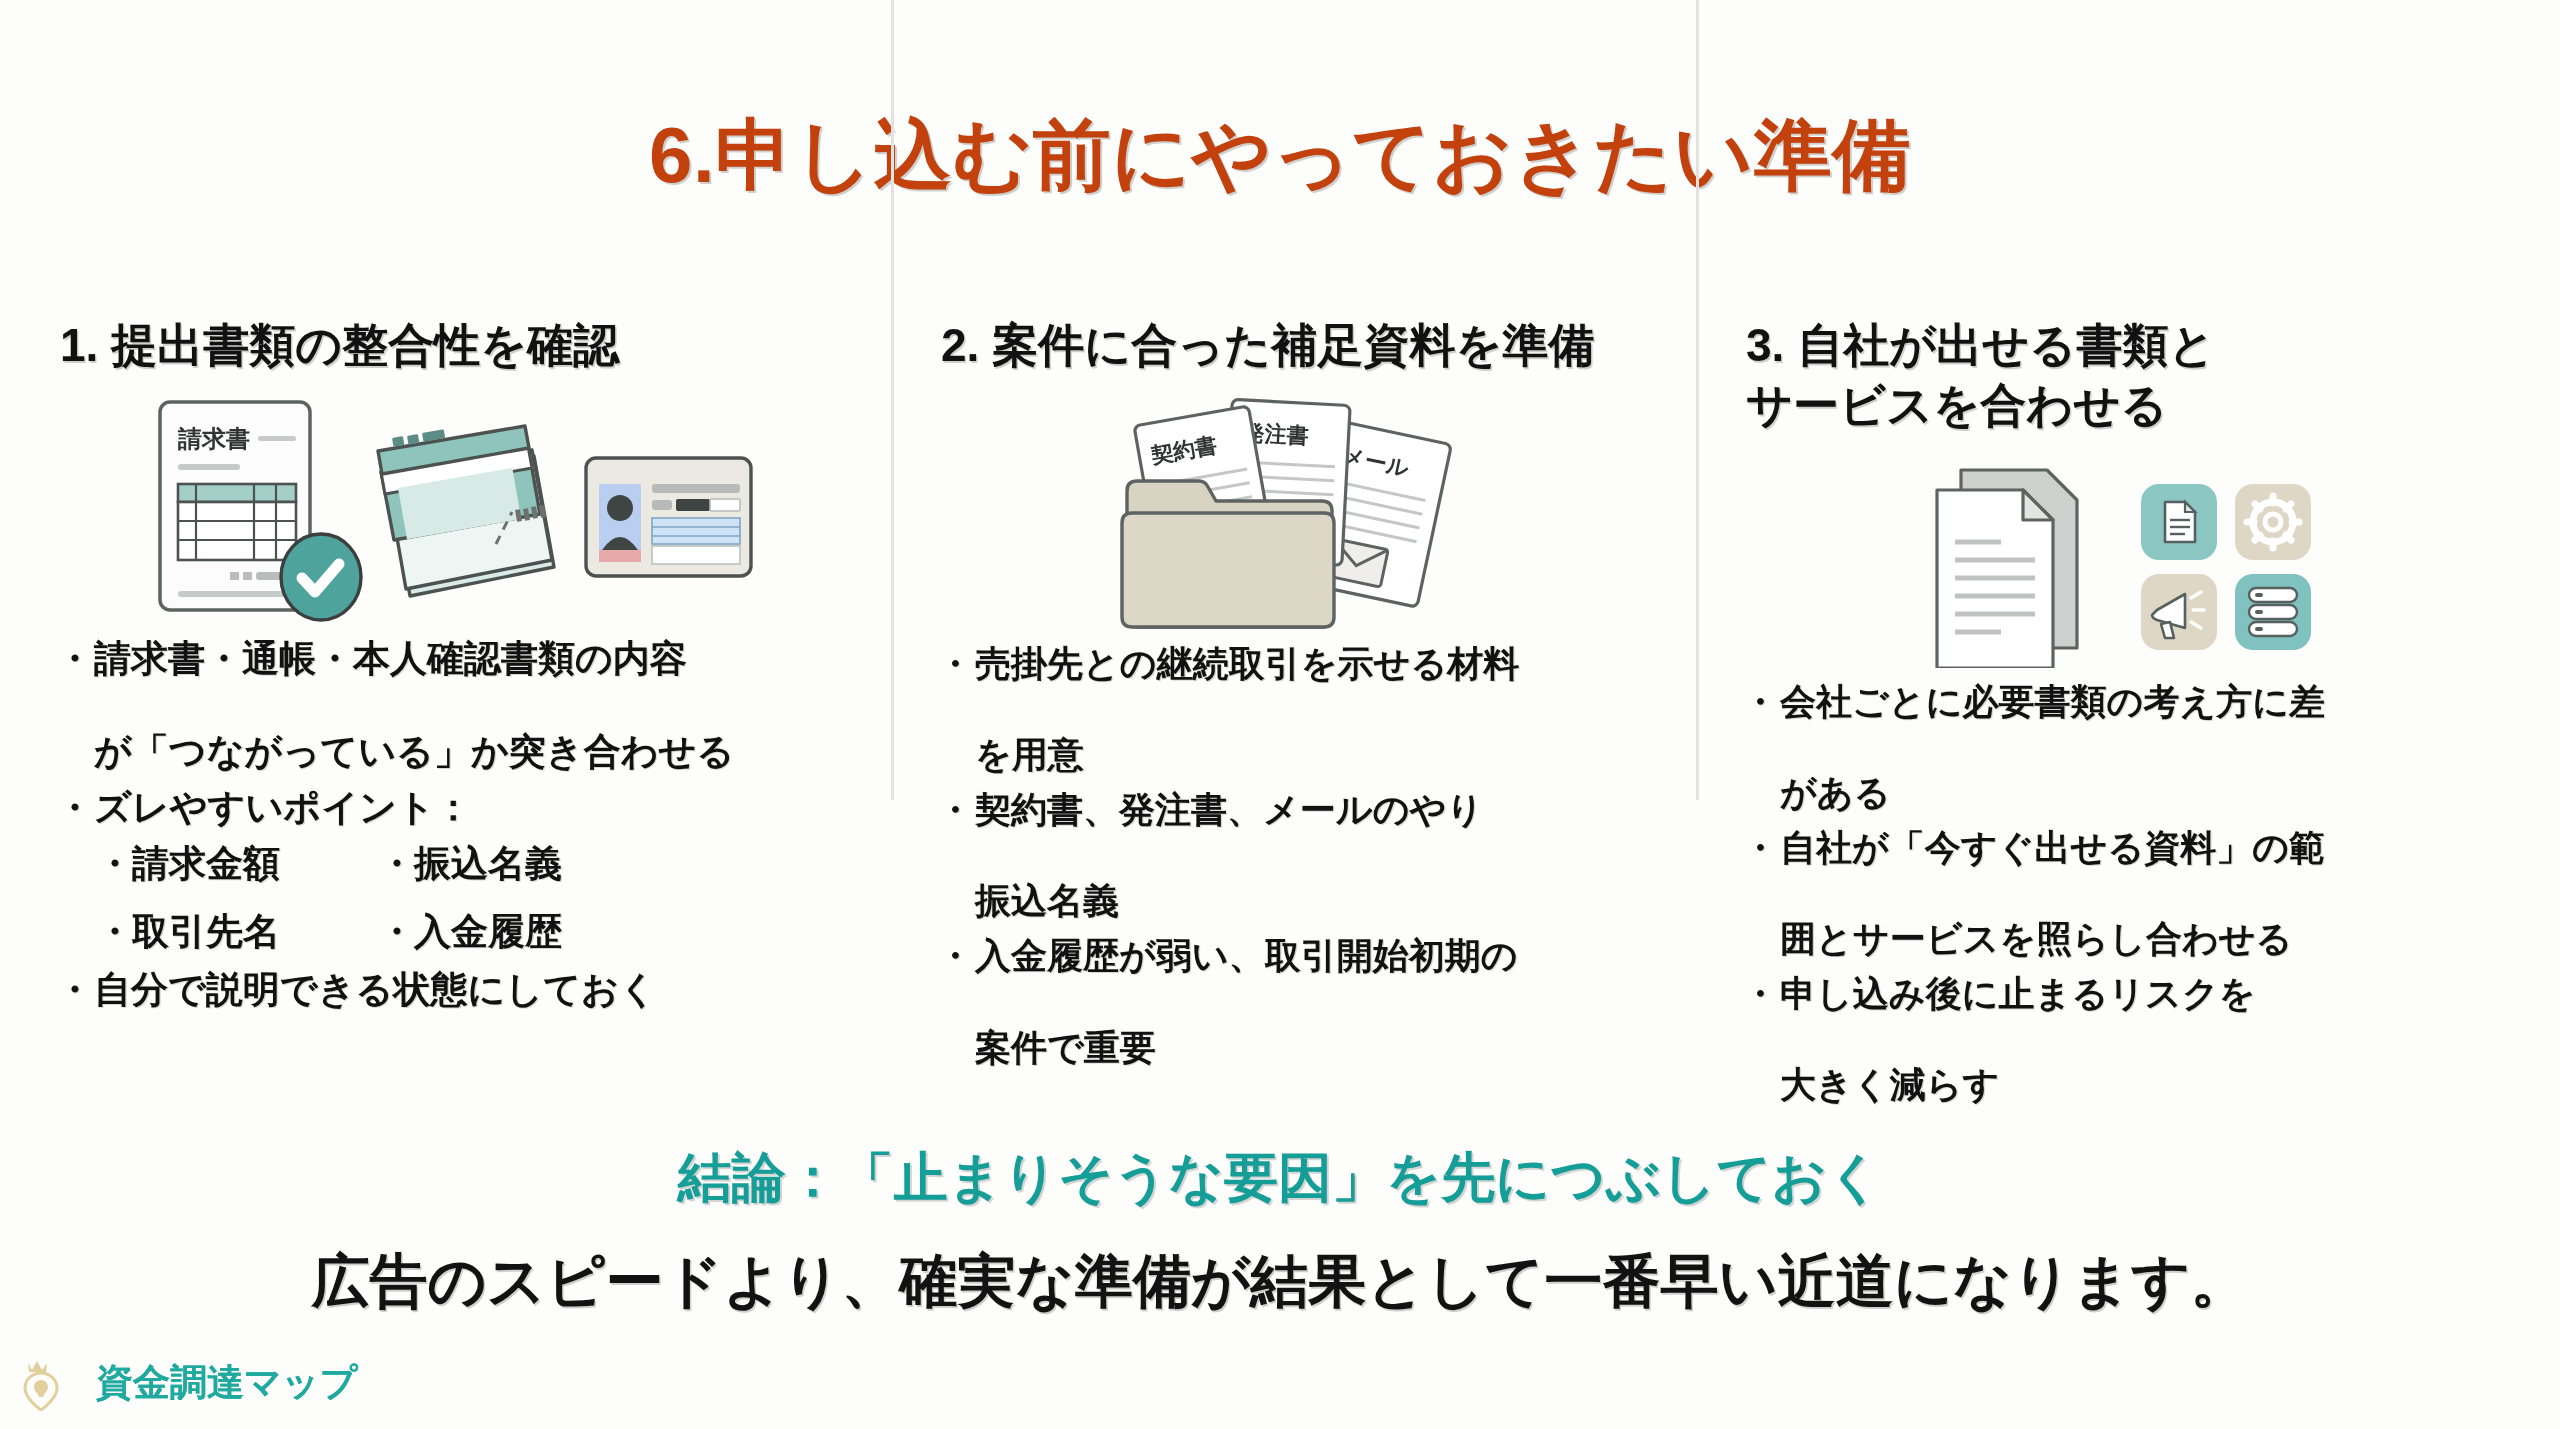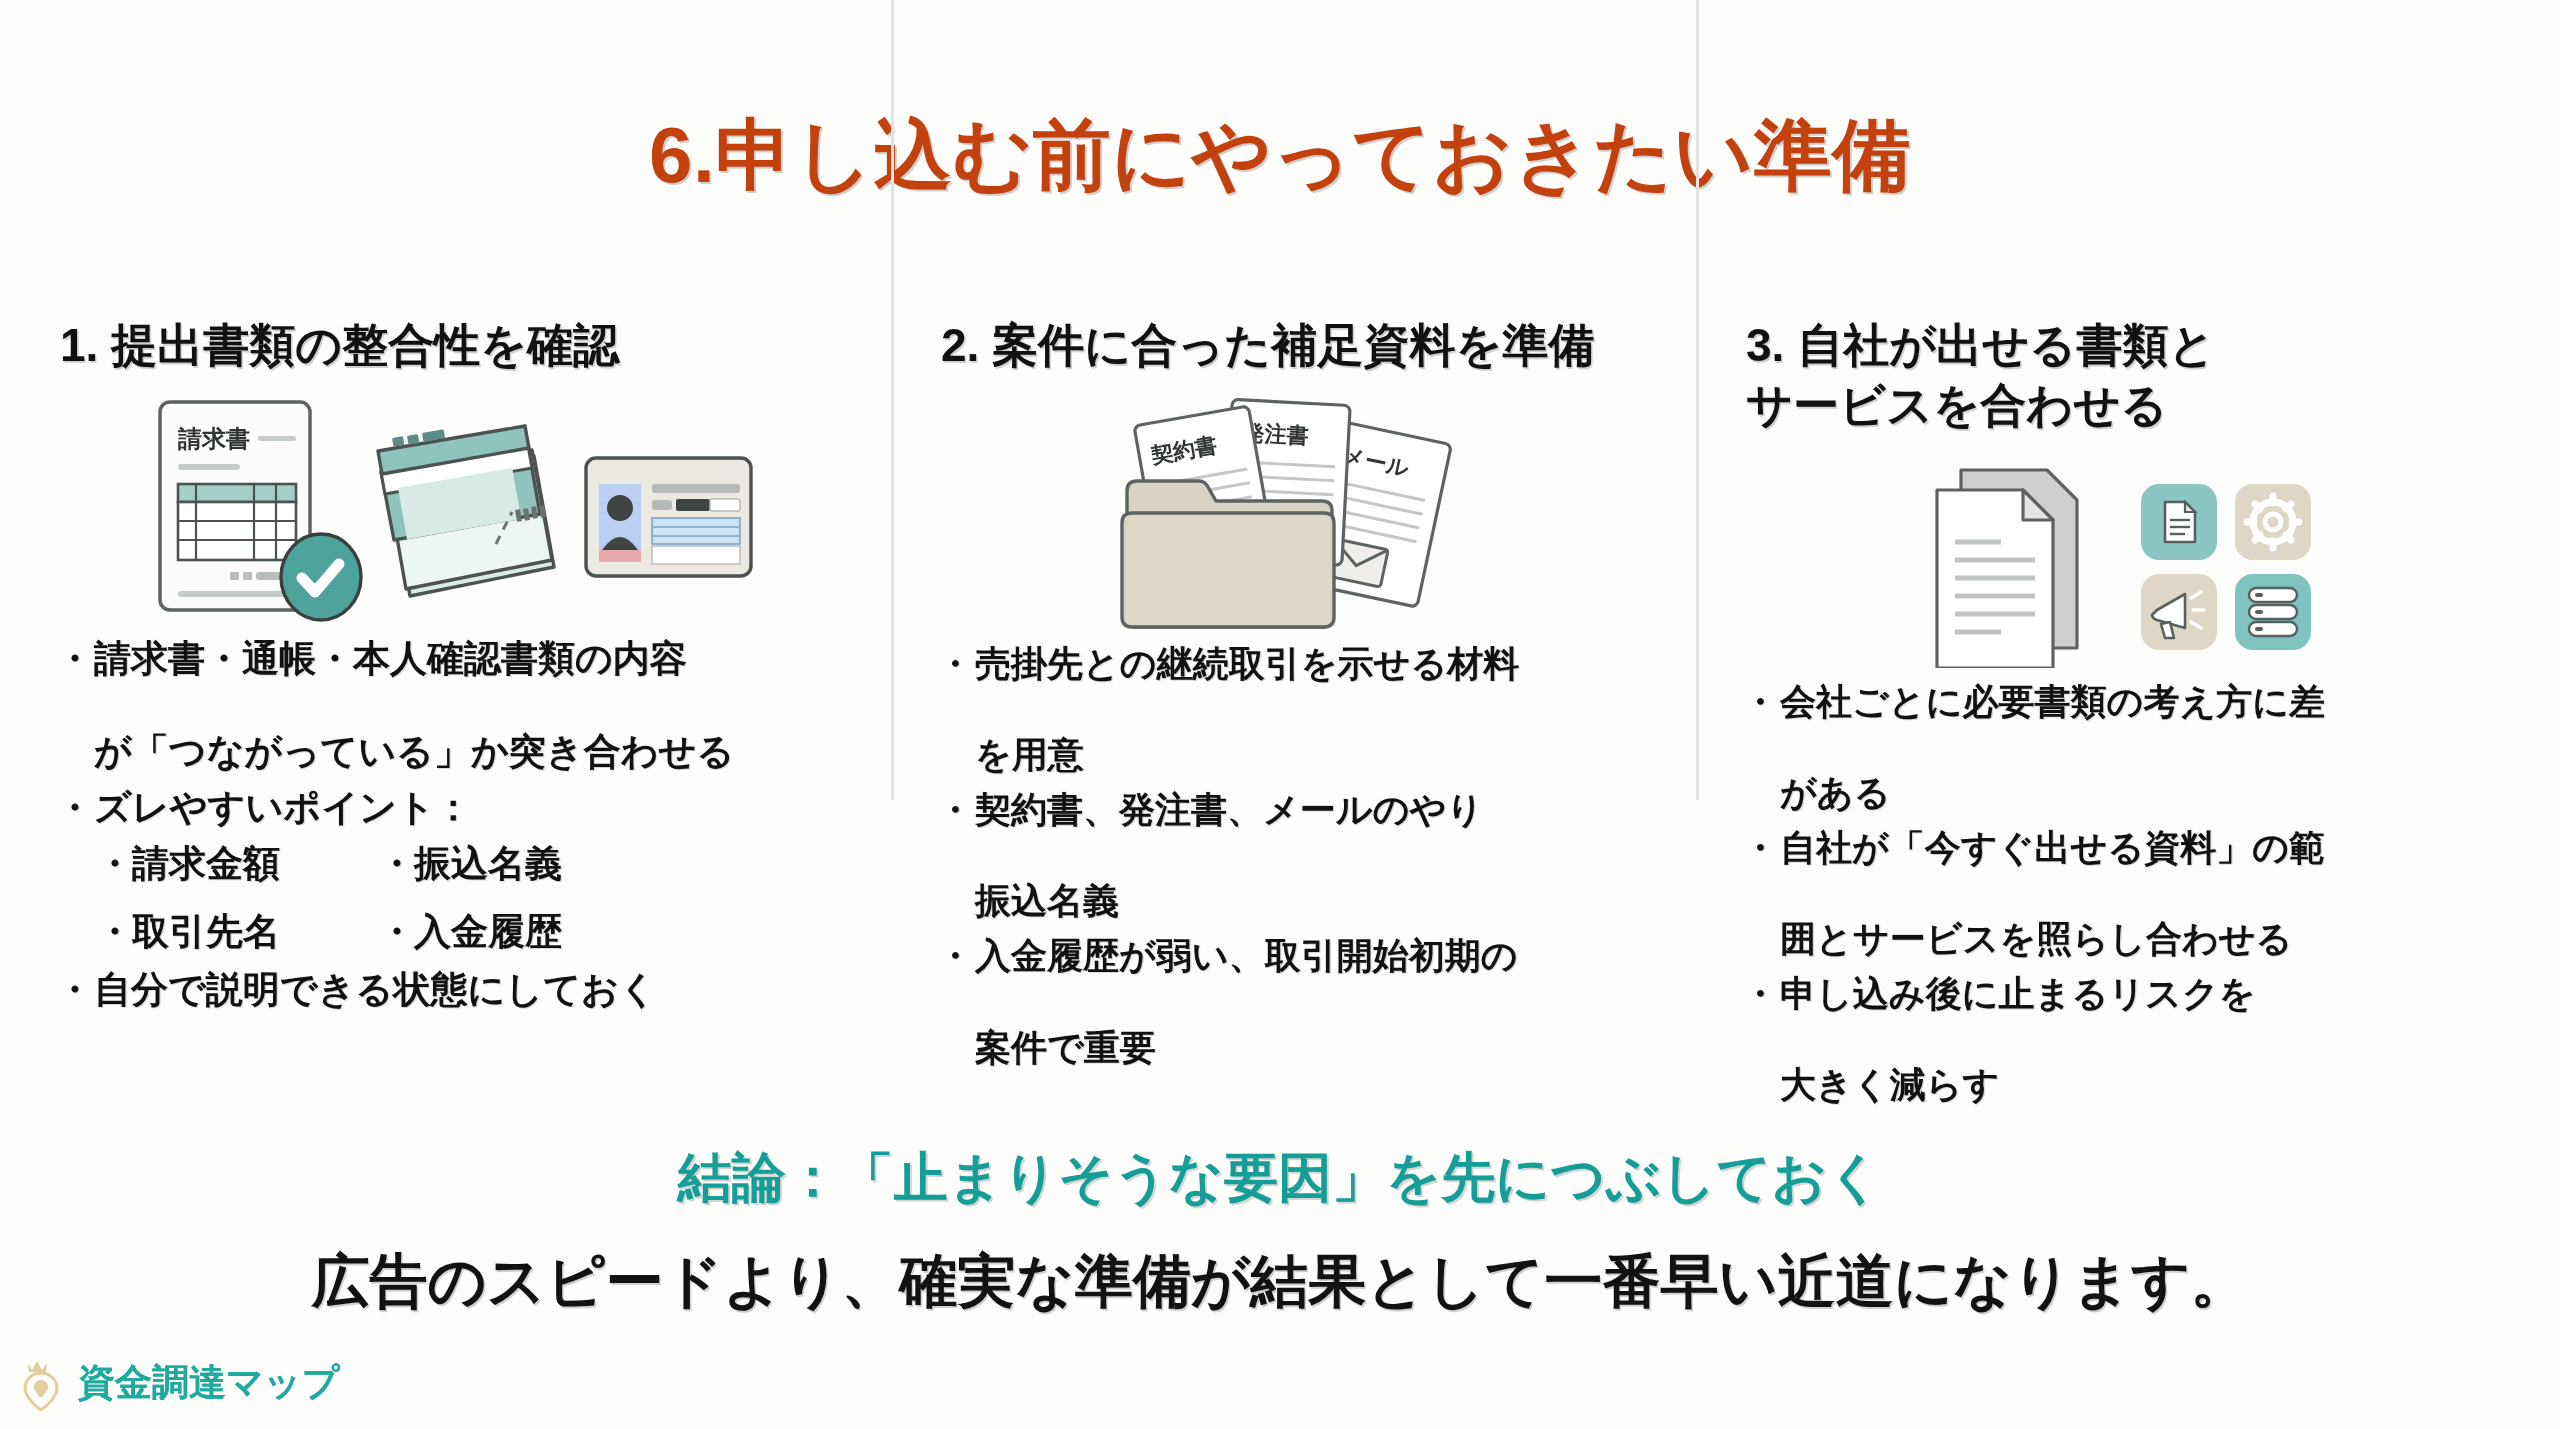--- a/index.html
+++ b/index.html
@@ -154,21 +154,21 @@
     white-space: nowrap;
   }
 
   
   .logo {
     position: absolute;
     left: 18px;
     bottom: 18px;
     display: flex;
     align-items: center;
-    gap: 14px;
+    gap: 32px;
   }
   .logo-text {
     font-size: 37px;
     font-weight: 700;
     background: linear-gradient(90deg, #16a79f 0%, #2bb3a8 45%, #5cc3c0 100%);
     -webkit-background-clip: text;
     background-clip: text;
     color: #1fa99f;
   }
 </style>

